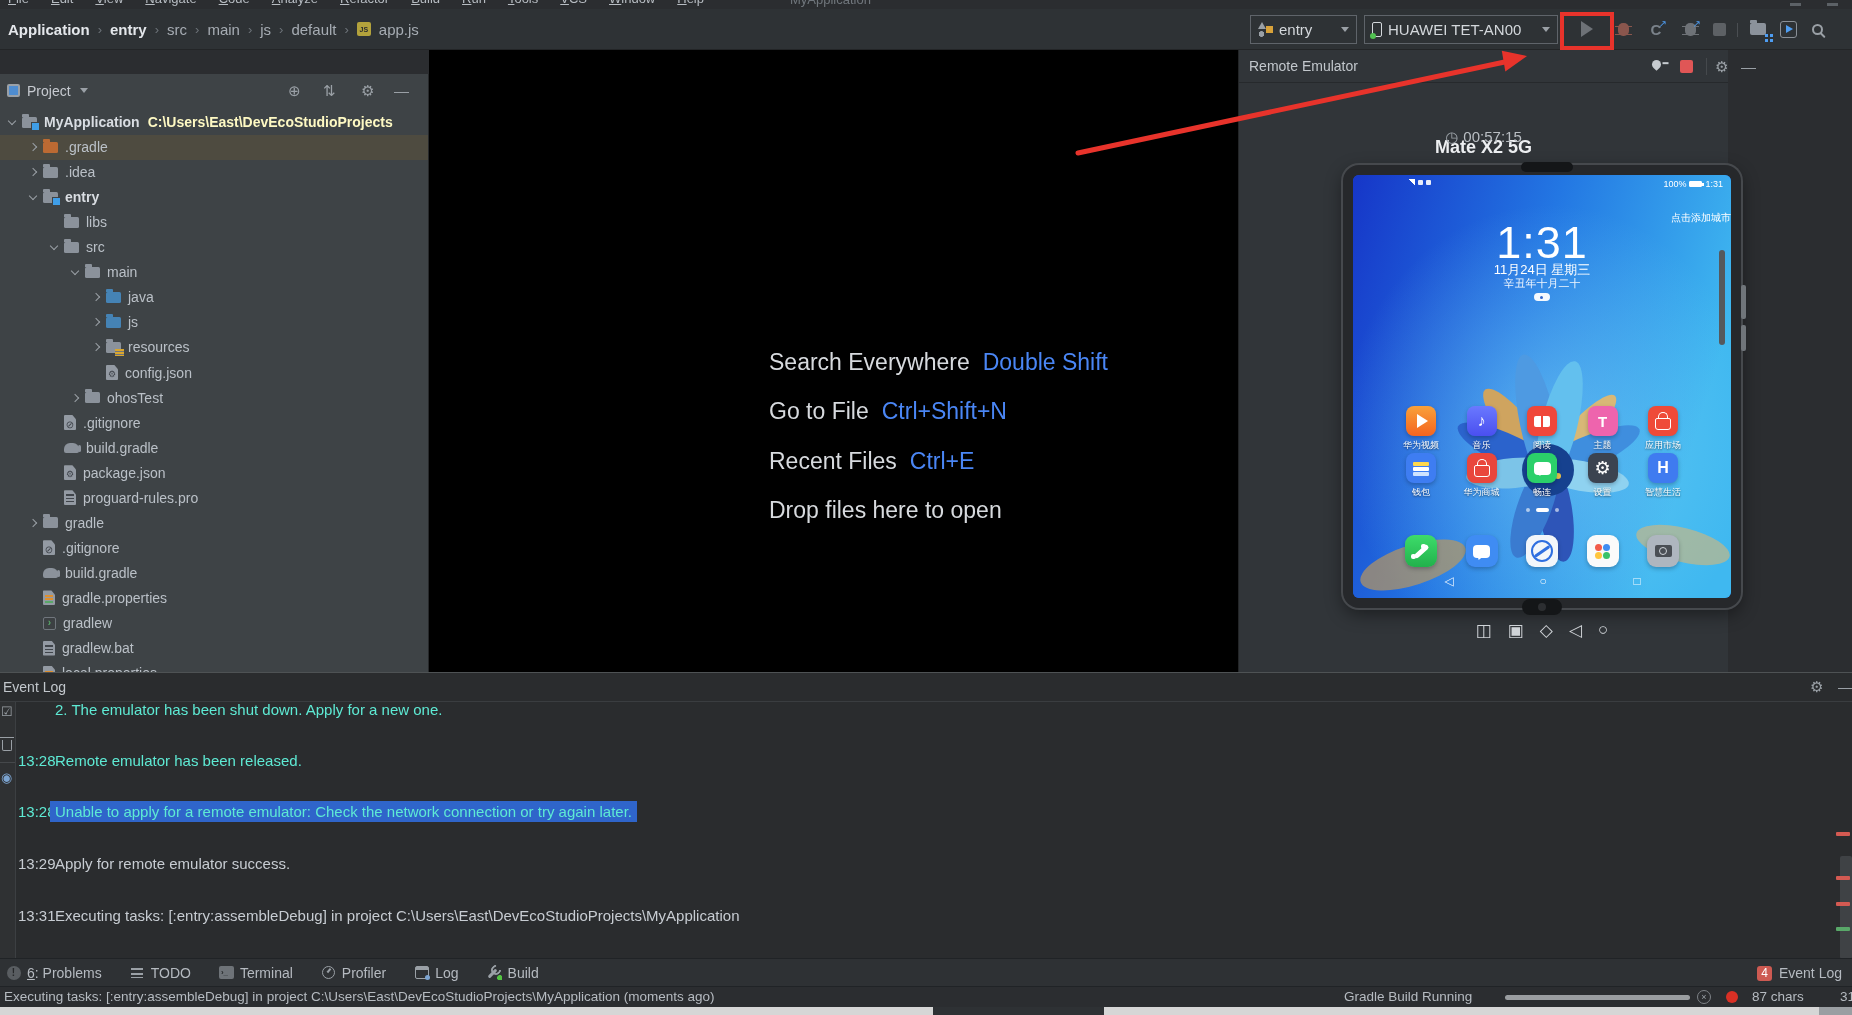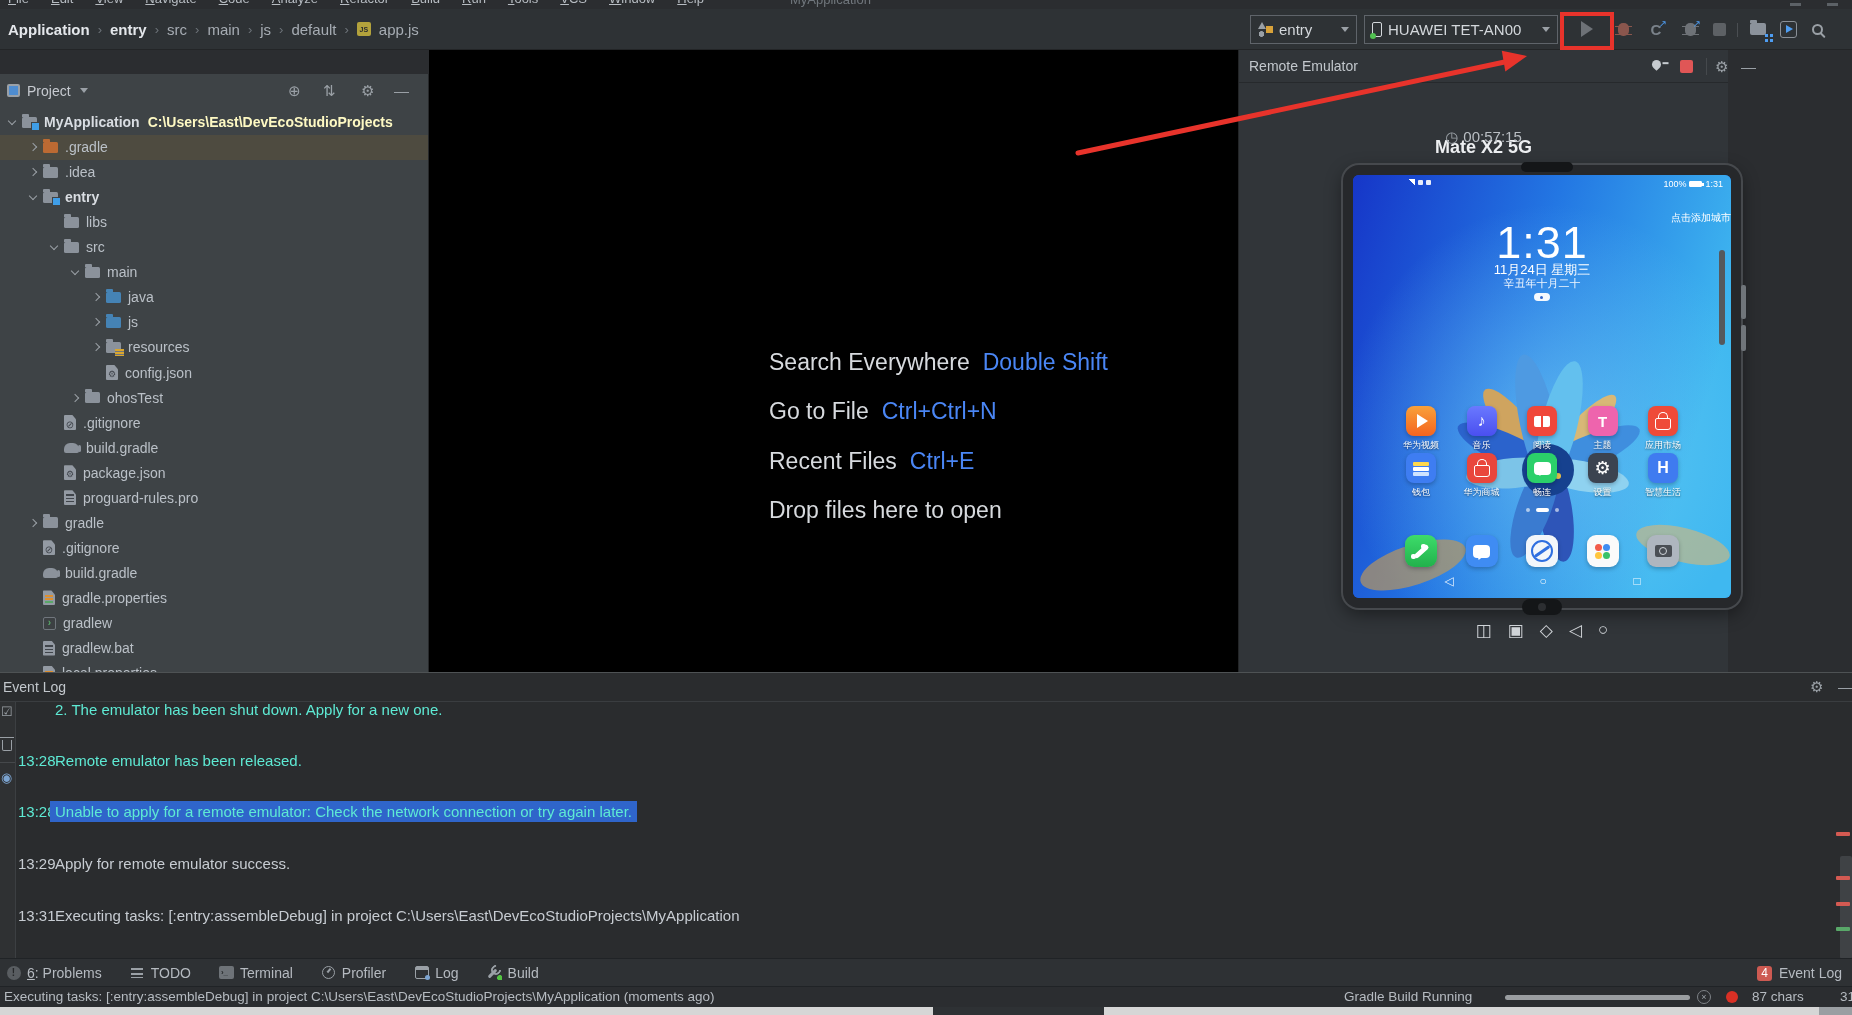--- a/index.html
+++ b/index.html
@@ -472,21 +472,21 @@
   </div>
 
   <div id="editor">
     <div id="shortcuts">
         <div class="sc-line">
           <span class="sc-label">Search Everywhere</span>
           <span class="sc-keys">Double Shift</span>
         </div>
         <div class="sc-line">
           <span class="sc-label">Go to File</span>
-          <span class="sc-keys">Ctrl+Ctrl+N</span>
+          <span class="sc-keys">Ctrl+Shift+N</span>
         </div>
         <div class="sc-line">
           <span class="sc-label">Recent Files</span>
           <span class="sc-keys">Ctrl+E</span>
         </div>
         <div class="sc-line">
           <span class="sc-label">Drop files here to open</span>
         </div>
       </div>
   </div>

